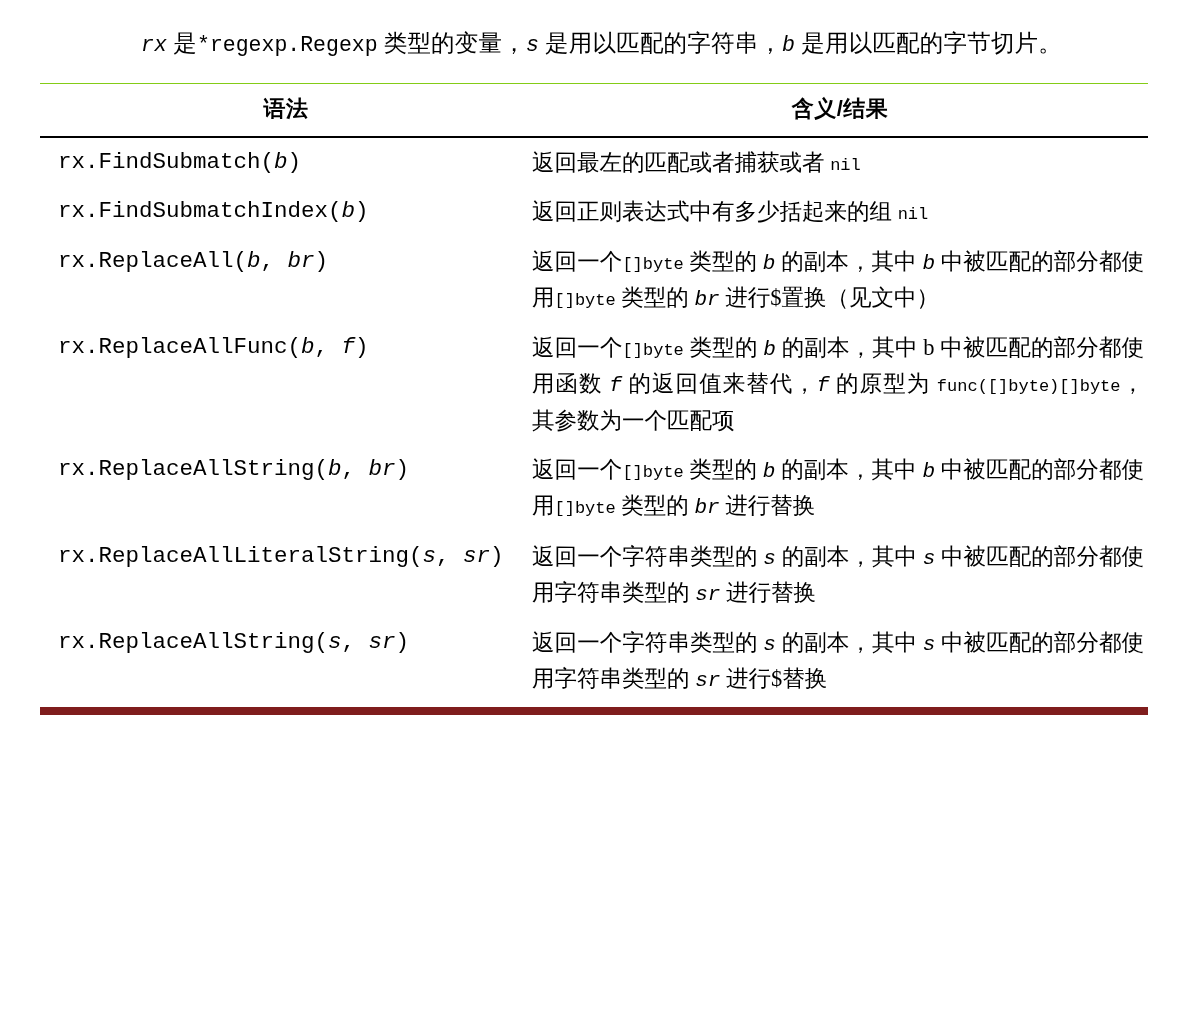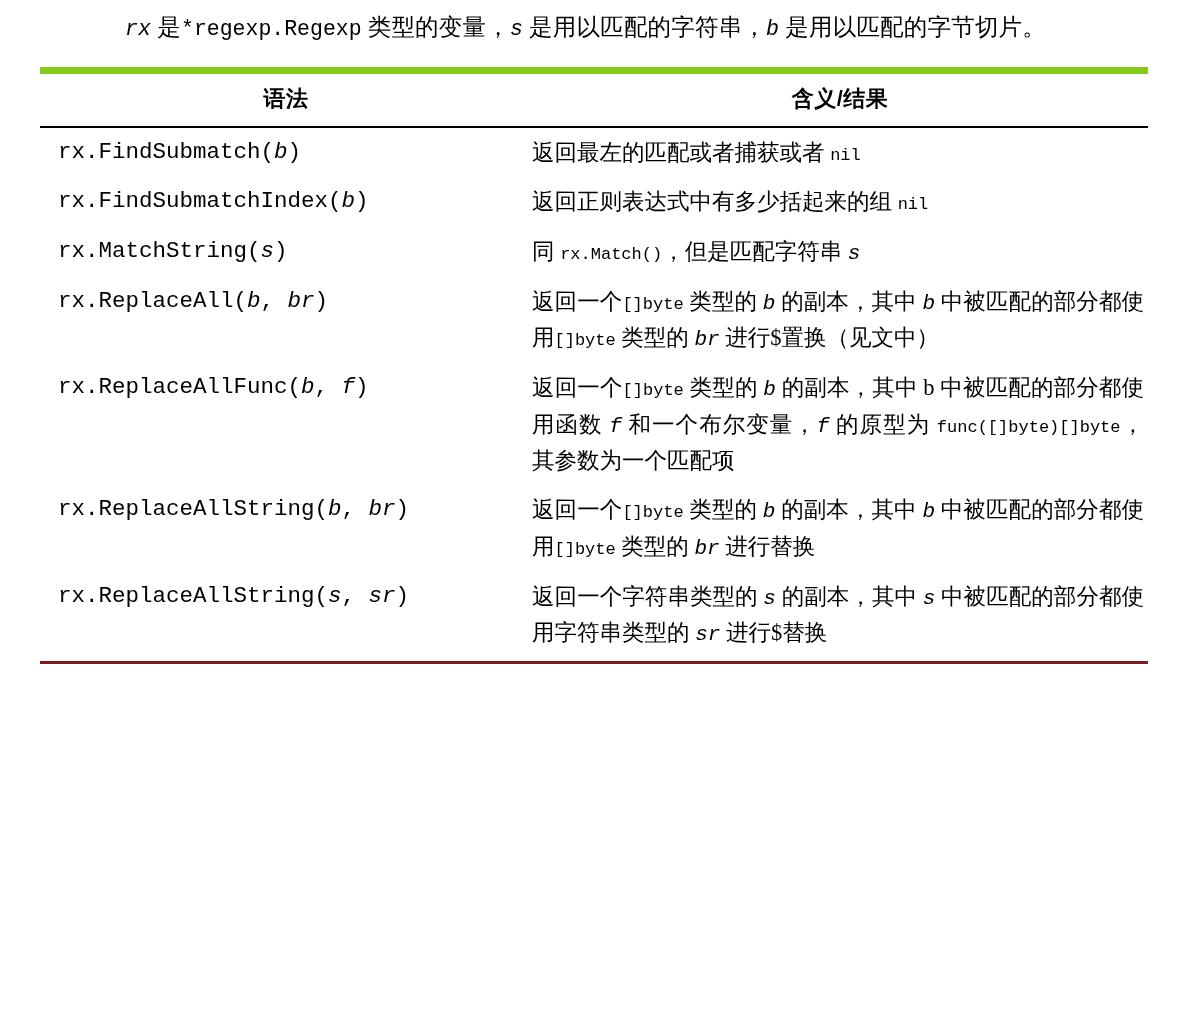--- a/index.html
+++ b/index.html
@@ -10,21 +10,21 @@
   .page {
     position: relative;
     width: 1189px;
     height: 1026px;
     background: #ffffff;
     font-family: "Liberation Serif", serif;
     color: #000000;
     overflow: hidden;
   }
   .intro {
-    margin: 0;
+    margin: 16px;
     padding: 8px 78px 0 78px;
     font-size: 23.5px;
     line-height: 1.62;
     text-align: justify;
     text-indent: 2em;
     letter-spacing: 0.2px;
   }
   .intro .mono {
     font-family: "Liberation Mono", monospace;
     font-size: 21.5px;
@@ -42,32 +42,32 @@
     table-layout: fixed;
   }
   table.api col.c1 { width: 492px; }
   table.api col.c2 { width: 616px; }
   table.api thead th {
     font-family: "Liberation Sans", sans-serif;
     font-size: 22px;
     font-weight: bold;
     text-align: center;
     padding: 10px 0 12px 0;
-    border-top: 7px solid #84cc16;
+    border-top: 1px solid #84cc16;
     border-bottom: 2px solid #000;
     letter-spacing: 0.5px;
   }
   table.api tbody td {
     vertical-align: top;
     padding: 7px 0 7px 0;
     font-size: 22.5px;
     line-height: 1.58;
   }
   table.api tbody tr:last-child td {
-    border-bottom: 3px solid #7f1d1d;
+    border-bottom: 8px solid #7f1d1d;
     padding-bottom: 10px;
   }
   td.syntax {
     font-family: Liberation Mono, monospace;
     font-size: 21px;
     white-space: nowrap;
     padding-left: 18px !important;
     letter-spacing: 0px;
   }
   td.syntax i {
@@ -111,34 +111,34 @@
     <tbody>
         <tr>
           <td class="syntax"><span>rx.FindSubmatch(</span><i>b</i><span>)</span></td>
           <td class="meaning"><span>返回最左的匹配或者捕获或者 </span><span class="mono">nil</span></td>
         </tr>
         <tr>
           <td class="syntax"><span>rx.FindSubmatchIndex(</span><i>b</i><span>)</span></td>
           <td class="meaning"><span>返回正则表达式中有多少括起来的组 </span><span class="mono">nil</span></td>
         </tr>
         <tr>
-          <td class="syntax"><span>rx.MatchString(</span><i>s</i><span>)</span></td>
-          <td class="meaning"><span>同 </span><span class="mono">rx.Match()</span><span>，但是匹配字符串 </span><span class="var">s</span></td>
-        </tr>
-        <tr>
           <td class="syntax"><span>rx.ReplaceAll(</span><i>b</i><span>, </span><i>br</i><span>)</span></td>
           <td class="meaning"><span>返回一个</span><span class="mono">[]byte</span><span> 类型的 </span><span class="var">b</span><span> 的副本，其中 </span><span class="var">b</span><span> 中被匹配的部分都使用</span><span class="mono">[]byte</span><span> 类型的 </span><span class="var">br</span><span> 进行$置换（见文中）</span></td>
         </tr>
         <tr>
           <td class="syntax"><span>rx.ReplaceAllFunc(</span><i>b</i><span>, </span><i>f</i><span>)</span></td>
-          <td class="meaning"><span>返回一个</span><span class="mono">[]byte</span><span> 类型的 </span><span class="var">b</span><span> 的副本，其中 b 中被匹配的部分都使用函数 </span><span class="var">f</span><span> 和一个布尔变量，</span><span class="var">f</span><span> 的原型为 </span><span class="mono">func([]byte)[]byte</span><span>，其参数为一个匹配项</span></td>
+          <td class="meaning"><span>返回一个</span><span class="mono">[]byte</span><span> 类型的 </span><span class="var">b</span><span> 的副本，其中 b 中被匹配的部分都使用函数 </span><span class="var">f</span><span> 的返回值来替代，</span><span class="var">f</span><span> 的原型为 </span><span class="mono">func([]byte)[]byte</span><span>，其参数为一个匹配项</span></td>
         </tr>
         <tr>
           <td class="syntax"><span>rx.ReplaceAllString(</span><i>b</i><span>, </span><i>br</i><span>)</span></td>
           <td class="meaning"><span>返回一个</span><span class="mono">[]byte</span><span> 类型的 </span><span class="var">b</span><span> 的副本，其中 </span><span class="var">b</span><span> 中被匹配的部分都使用</span><span class="mono">[]byte</span><span> 类型的 </span><span class="var">br</span><span> 进行替换</span></td>
+        </tr>
+        <tr>
+          <td class="syntax"><span>rx.ReplaceAllLiteralString(</span><i>s</i><span>, </span><i>sr</i><span>)</span></td>
+          <td class="meaning"><span>返回一个字符串类型的 </span><span class="var">s</span><span> 的副本，其中 </span><span class="var">s</span><span> 中被匹配的部分都使用字符串类型的 </span><span class="var">sr</span><span> 进行替换</span></td>
         </tr>
         <tr>
           <td class="syntax"><span>rx.ReplaceAllString(</span><i>s</i><span>, </span><i>sr</i><span>)</span></td>
           <td class="meaning"><span>返回一个字符串类型的 </span><span class="var">s</span><span> 的副本，其中 </span><span class="var">s</span><span> 中被匹配的部分都使用字符串类型的 </span><span class="var">sr</span><span> 进行$替换</span></td>
         </tr>
       </tbody>
   </table>
 
 </div>
 

